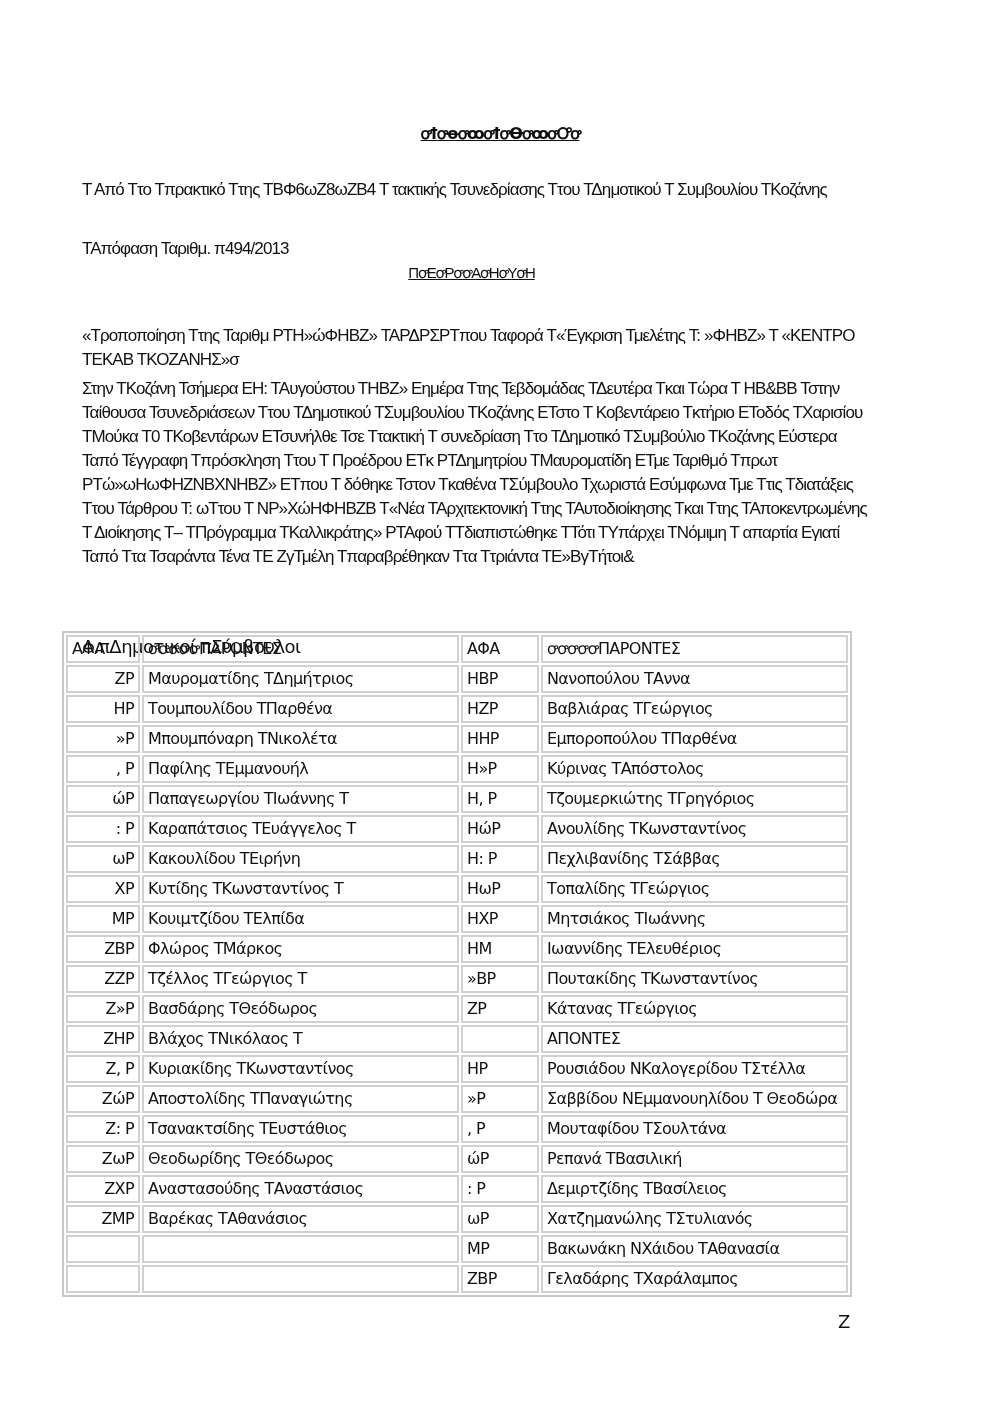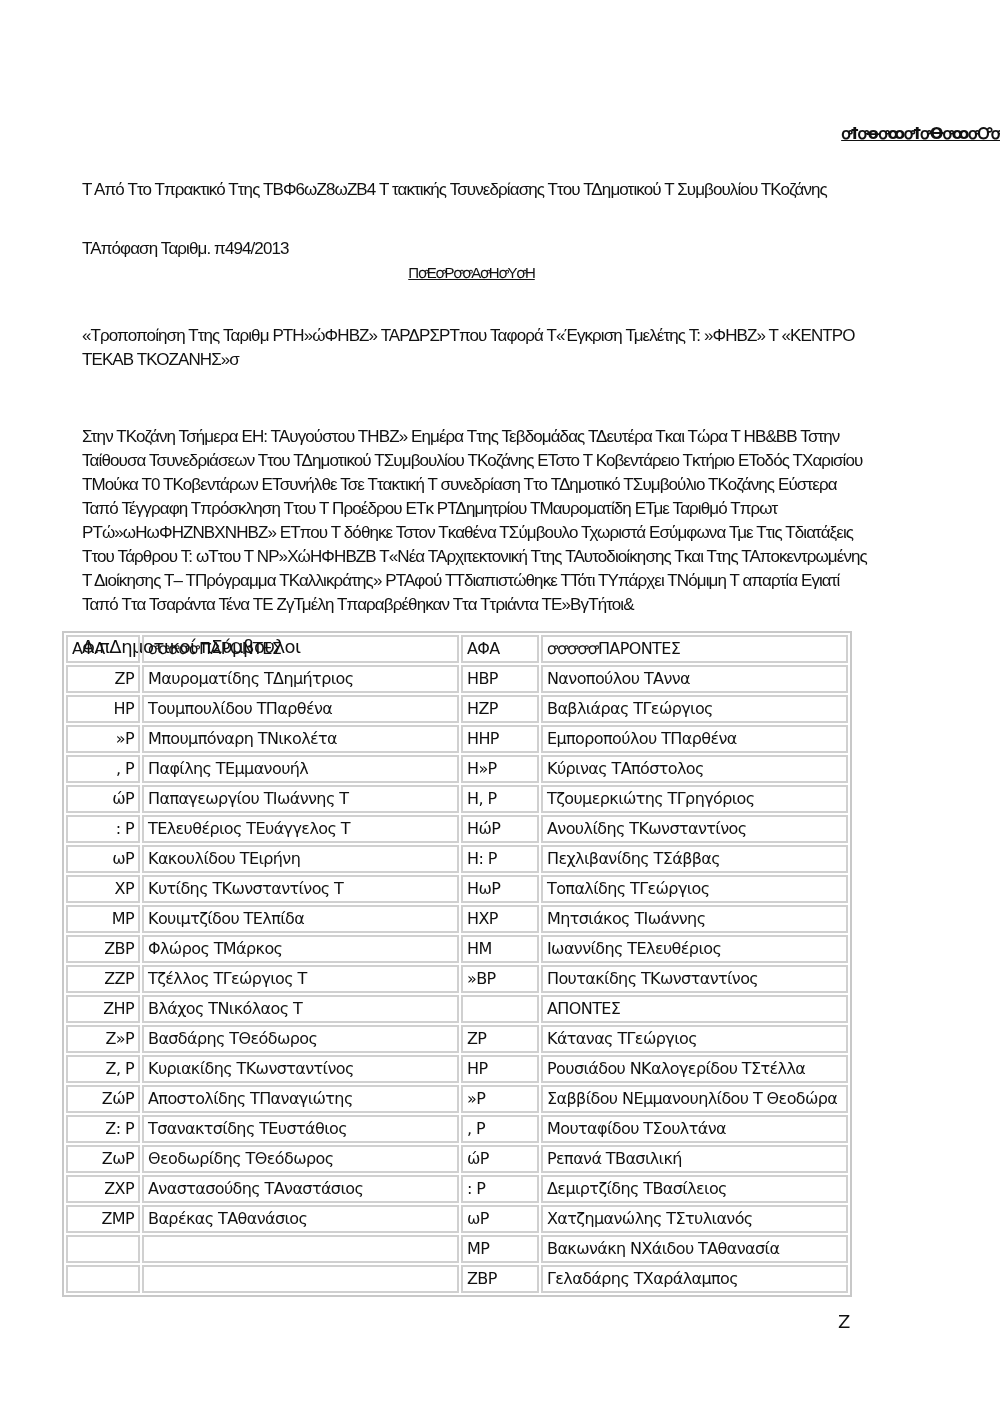--- a/index.html
+++ b/index.html
@@ -1,29 +1,29 @@
 <!DOCTYPE html>
 <html><head>
 <meta charset="utf-8">
 <style>
   html, body { margin:0; padding:0; background:#ffffff; }
   body { width:1000px; height:1415px; position:relative; overflow:hidden;
          font-family:"DejaVu Sans", sans-serif; color:#111; }
   .page { position:absolute; left:0; top:0; width:1000px; height:1415px; }
-  .heading { position:absolute; top:122px; left:0; width:1000px; text-align:right;
+  .heading { position:absolute; top:122px; left:0; width:1000px; text-align:center;
              font-size:16px; font-weight:bold; text-decoration:underline; letter-spacing:-1.5px; }
   .para { position:absolute; left:82px; width:790px; font-size:17px; line-height:24px;
           letter-spacing:-0.9px; font-family:"Liberation Sans", sans-serif; }
   .p1 { top:178px; }
   .p2 { top:237px; }
   .subheading { position:absolute; top:262px; left:4px; width:935px; text-align:center;
                 font-size:15px; text-decoration:underline; letter-spacing:-1.2px;
                 font-family:"Liberation Sans", sans-serif; }
   .p3 { top:324px; }
-  .p4 { top:377px;margin-top:48px; }
+  .p4 { top:377px; }
   .caption { position:absolute; left:82px; top:608px; font-size:18px;
              font-family:"DejaVu Sans", sans-serif; letter-spacing:-0.5px;margin-top:28px; }
   table.members { position:absolute; left:62px; top:631px; width:790px;
                   border-collapse:separate; border-spacing:2px; border:2px solid #c8c8c8;
                   font-family:"DejaVu Sans", sans-serif; font-size:16px; letter-spacing:-0.6px; }
   table.members td { border:2px solid #d0d0d0; padding:0 4px; height:24px; vertical-align:top;
                      line-height:24px; }
   td.num-l { width:62px; text-align:right; }
   td.name-l { width:305px; }
   td.num-r { width:66px; text-align:left; }
@@ -78,21 +78,21 @@
           <td class="name-r">Κύρινας ΤΑπόστολος</td>
         </tr>
         <tr>
           <td class="num-l">ώΡ</td>
           <td class="name-l">Παπαγεωργίου ΤΙωάννης Τ</td>
           <td class="num-r">Η, Ρ</td>
           <td class="name-r">Τζουμερκιώτης ΤΓρηγόριος</td>
         </tr>
         <tr>
           <td class="num-l">: Ρ</td>
-          <td class="name-l">ΤΕλευθέριος ΤΕυάγγελος Τ</td>
+          <td class="name-l">Καραπάτσιος ΤΕυάγγελος Τ</td>
           <td class="num-r">ΗώΡ</td>
           <td class="name-r">Ανουλίδης ΤΚωνσταντίνος</td>
         </tr>
         <tr>
           <td class="num-l">ωΡ</td>
           <td class="name-l">Κακουλίδου ΤΕιρήνη</td>
           <td class="num-r">Η: Ρ</td>
           <td class="name-r">Πεχλιβανίδης ΤΣάββας</td>
         </tr>
         <tr>
@@ -113,30 +113,30 @@
           <td class="num-r">ΗΜ</td>
           <td class="name-r">Ιωαννίδης ΤΕλευθέριος</td>
         </tr>
         <tr>
           <td class="num-l">ΖΖΡ</td>
           <td class="name-l">Τζέλλος ΤΓεώργιος Τ</td>
           <td class="num-r">»ΒΡ</td>
           <td class="name-r">Πουτακίδης ΤΚωνσταντίνος</td>
         </tr>
         <tr>
+          <td class="num-l">Ζ»Ρ</td>
+          <td class="name-l">Βασδάρης ΤΘεόδωρος</td>
+          <td class="num-r">ΖΡ</td>
+          <td class="name-r">Κάτανας ΤΓεώργιος</td>
+        </tr>
+        <tr>
           <td class="num-l">ΖΗΡ</td>
           <td class="name-l">Βλάχος ΤΝικόλαος Τ</td>
           <td class="num-r"></td>
           <td class="name-r">ΑΠΟΝΤΕΣ</td>
-        </tr>
-        <tr>
-          <td class="num-l">Ζ»Ρ</td>
-          <td class="name-l">Βασδάρης ΤΘεόδωρος</td>
-          <td class="num-r">ΖΡ</td>
-          <td class="name-r">Κάτανας ΤΓεώργιος</td>
         </tr>
         <tr>
           <td class="num-l">Ζ, Ρ</td>
           <td class="name-l">Κυριακίδης ΤΚωνσταντίνος</td>
           <td class="num-r">ΗΡ</td>
           <td class="name-r">Ρουσιάδου ΝΚαλογερίδου ΤΣτέλλα</td>
         </tr>
         <tr>
           <td class="num-l">ΖώΡ</td>
           <td class="name-l">Αποστολίδης ΤΠαναγιώτης</td>

